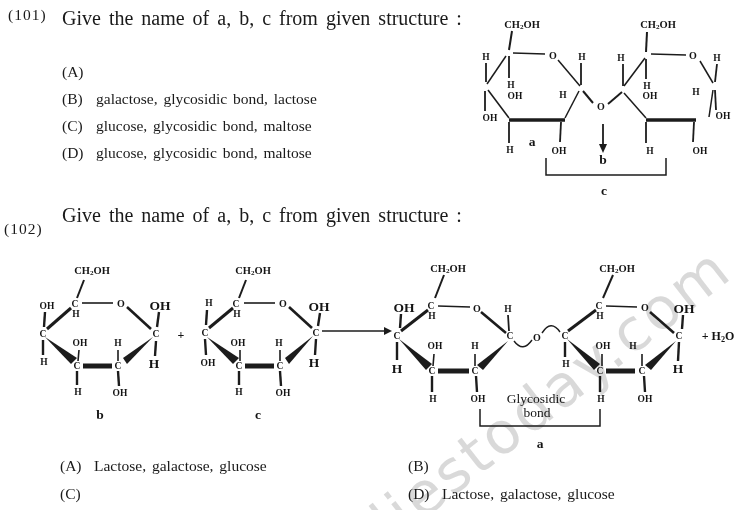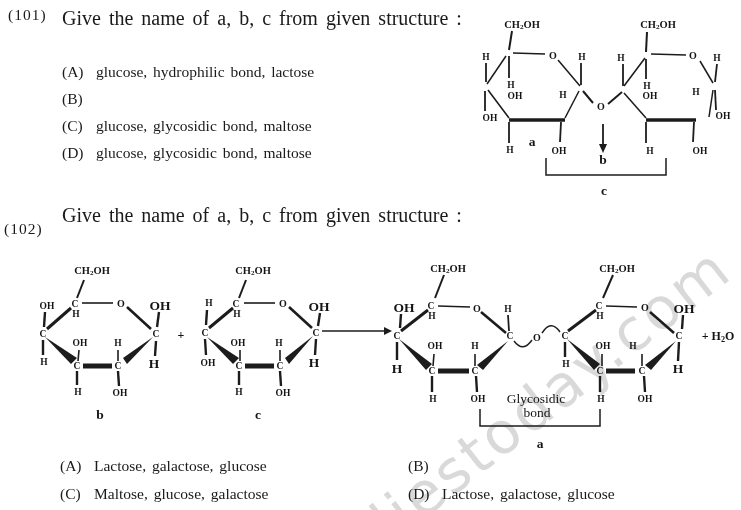--- a/index.html
+++ b/index.html
@@ -36,24 +36,24 @@
 <body>
 
 <div class="abs watermark" style="left:285px;top:568px;">studiestoday.com</div>
 
 <div class="abs qnum" style="left:8px;top:6px;">(101)</div>
 <div class="abs qprompt" style="left:62px;top:7px;">Give the name of a, b, c from given structure :</div>
 
 <div class="abs optcol" style="left:62px;top:63px;">
   <div class="opt">
     <span class="lab">(A)</span>
-    <span>glucose, hydrophilic bond, lactose</span>
   </div>
   <div class="opt">
     <span class="lab">(B)</span>
+    <span>galactose, glycosidic bond, lactose</span>
   </div>
   <div class="opt">
     <span class="lab">(C)</span>
     <span>glucose, glycosidic bond, maltose</span>
   </div>
   <div class="opt">
     <span class="lab">(D)</span>
     <span>glucose, glycosidic bond, maltose</span>
   </div>
 </div>
@@ -272,19 +272,18 @@
 <div class="abs optgrid" style="left:60px;top:457px;">
   <div class="opt">
     <span class="lab">(A)</span>
     <span>Lactose, galactose, glucose</span>
   </div>
   <div class="opt">
     <span class="lab">(B)</span>
   </div>
   <div class="opt">
     <span class="lab">(C)</span>
-    <span>Maltose, glucose, galactose</span>
   </div>
   <div class="opt">
     <span class="lab">(D)</span>
     <span>Lactose, galactose, glucose</span>
   </div>
 </div>
 
 </body></html>

